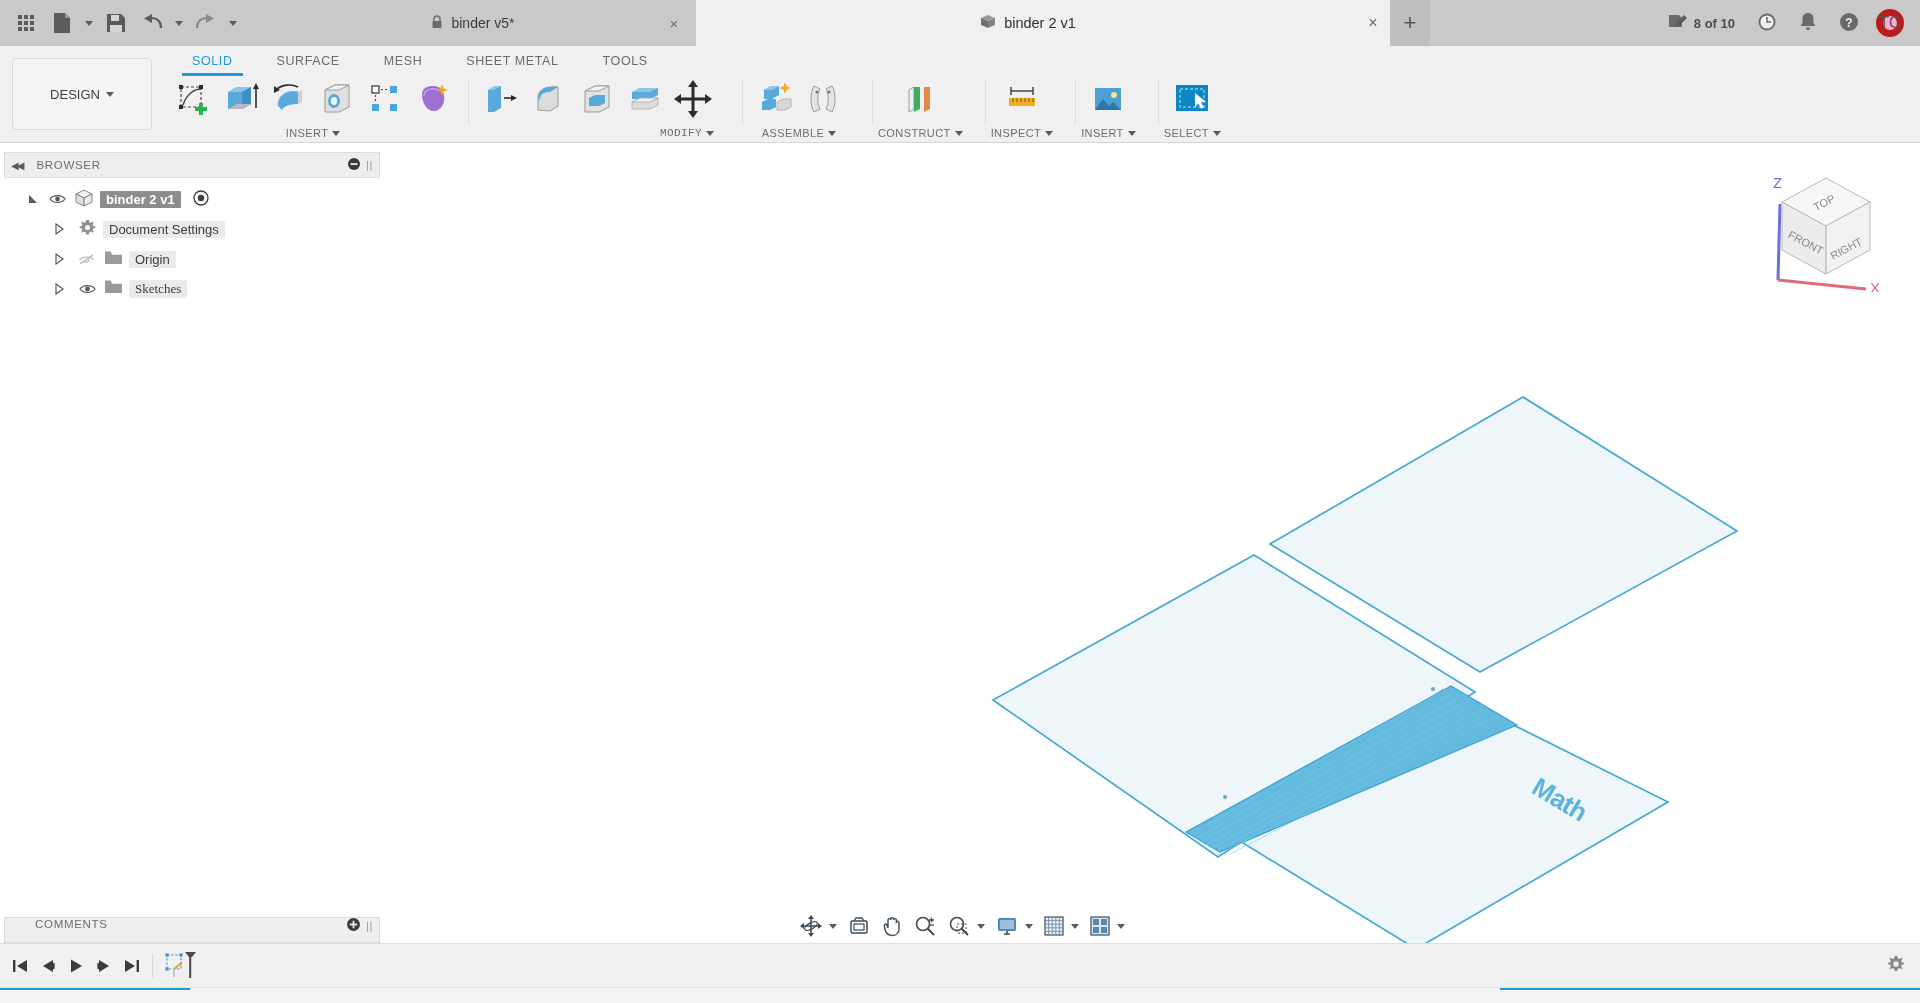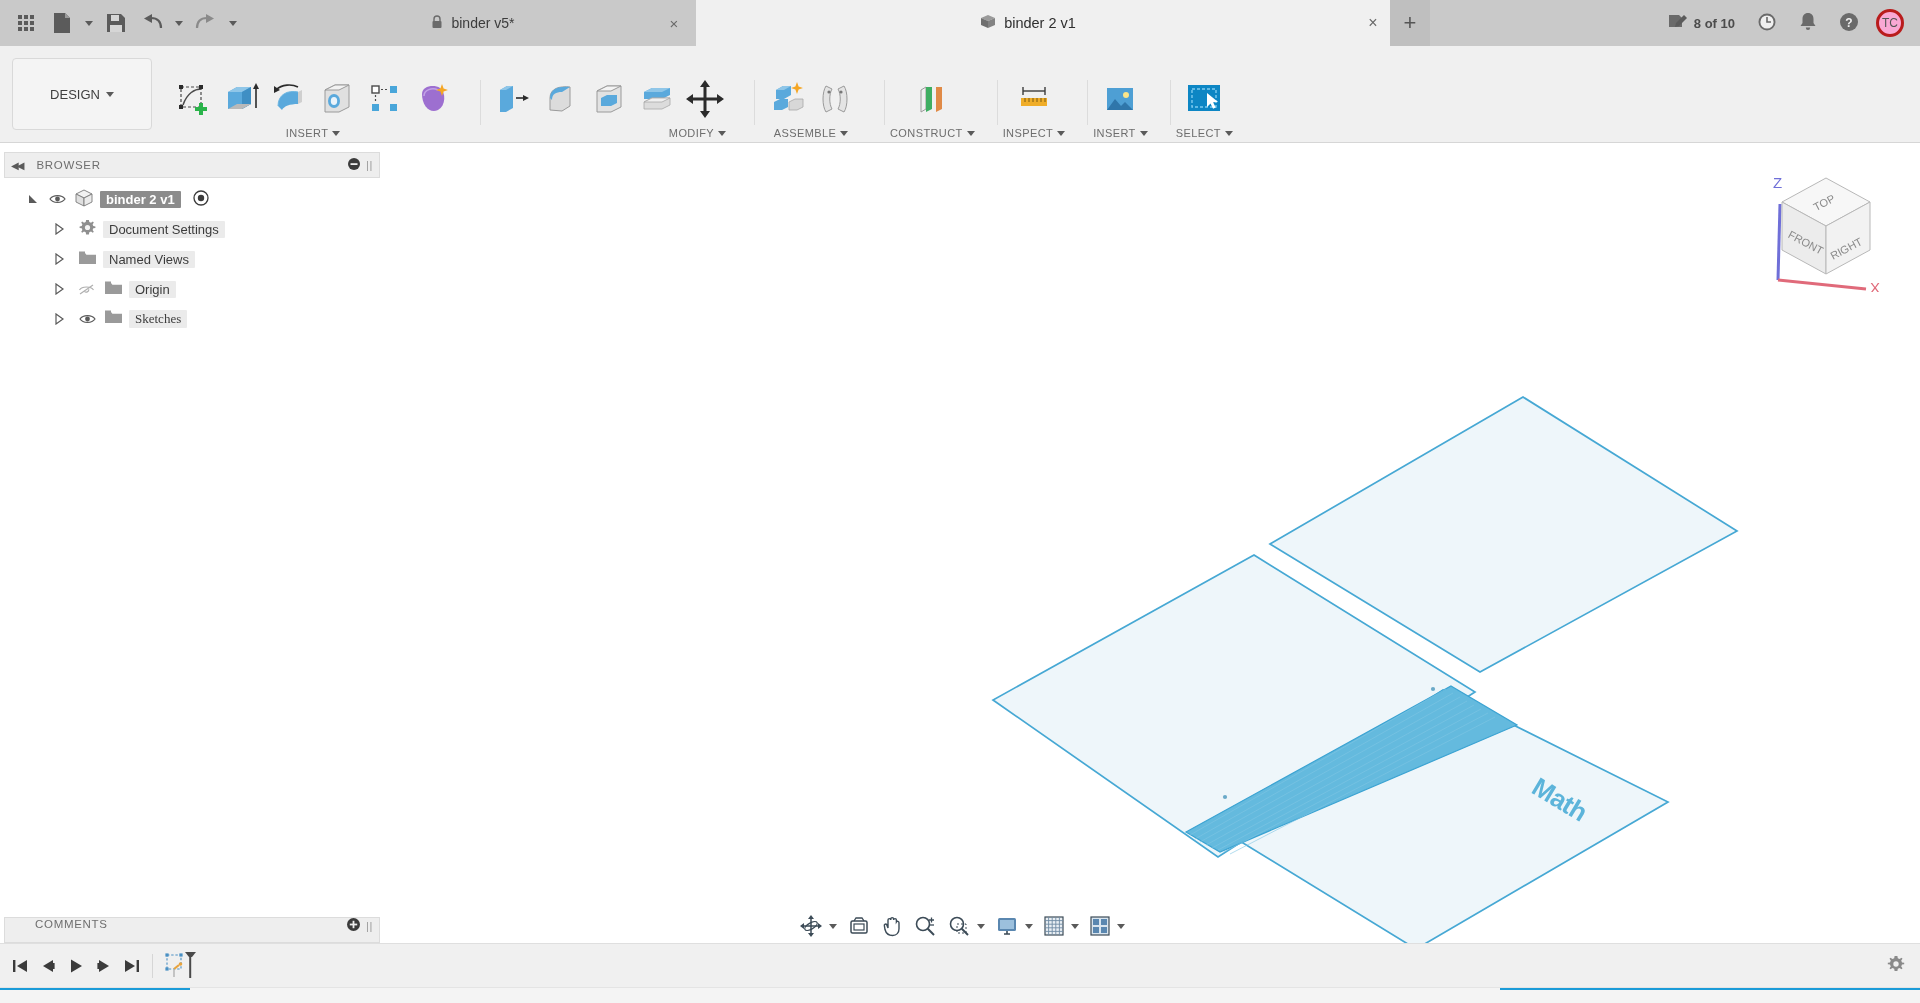--- a/index.html
+++ b/index.html
@@ -45,22 +45,22 @@
 
   .plus-tab {
     width:40px; height:46px; display:flex;align-items:center;justify-content:center;
     background:#bfbfbf; cursor:pointer; font-size:22px; color:#555; font-weight:300;
   }
   .topright {
     margin-left:auto; display:flex; align-items:center; gap:0px; padding-right:10px;
   }
   .tr-item { height:46px; display:flex; align-items:center; gap:6px; padding:0 11px; cursor:pointer; color:#4c4c4c; font-size:13px; }
   .avatar {
-    width:28px;height:28px;border-radius:50%;background:#f9a8d4;border:3px solid #b91c1c;
-    display:flex;align-items:center;justify-content:center;font-size:12px;color:#555;
+    width:28px;height:28px;border-radius:50%;background:#f9a8d4;border:7px solid #b91c1c;
+    display:flex;align-items:center;justify-content:center;font-size:16px;color:#555;
   }
 
   
   #ribbon {
     position:absolute; left:0; top:46px; width:1920px; height:97px;
     background:#f0f0f0; border-bottom:1px solid #d6d6d6;
   }
   #designbtn {
     position:absolute; left:12px; top:12px; width:140px; height:72px;
     border:1px solid #d9d9d9; background:#f4f4f4; border-radius:4px;
@@ -275,20 +275,27 @@
   </div>
 </div>
 
 <div id="ribbon">
 
   <div id="designbtn">
     <span>DESIGN</span>
     <span class="caret"></span>
   </div>
 
+  <div class="rtabs">
+    <div class="rtab active"><span>SOLID</span></div>
+    <div class="rtab"><span>SURFACE</span></div>
+    <div class="rtab"><span>MESH</span></div>
+    <div class="rtab"><span>SHEET METAL</span></div>
+    <div class="rtab"><span>TOOLS</span></div>
+  </div>
 
   <div class="panels">
 
     <div class="panel">
       <div class="prow">
         <div class="tool" title="Create Sketch">
           <svg width="40" height="40" viewBox="0 0 40 40">
             <path d="M8 8 h20 v20 h-20 z" stroke="#4a4a4a" stroke-width="1.2" fill="none" stroke-dasharray="3 2"></path>
             <path d="M10 26 C14 14 22 10 28 10" stroke="#4a4a4a" stroke-width="1.5" fill="none"></path>
             <g fill="#2b2b2b">
@@ -346,21 +353,21 @@
             <path d="M30 6 l1.6 4.4 l4.4 1.6 l-4.4 1.6 l-1.6 4.4 l-1.6 -4.4 l-4.4 -1.6 l4.4 -1.6 z" fill="#f5a623"></path>
           </svg>
         </div>
       </div>
       <div class="plabel">
         <span>INSERT</span>
           <span class="caret"></span>
       </div>
     </div>
 
-    <div class="panel" style="margin-left:14px;">
+    <div class="panel" style="margin-left:2px;font-family:Liberation Mono, monospace;">
       <div class="prow">
         <div class="tool" title="Press Pull">
           <svg width="42" height="42" viewBox="0 0 42 42">
             <path d="M8 12 l7 -4 l6 0 l0 22 l-7 4 l-6 0 z" fill="#5aa9dc"></path>
             <path d="M8 12 l7 -4 l6 0 l-7 4 z" fill="#8fc6e8"></path>
             <path d="M24 20 h10" stroke="#2b2b2b" stroke-width="1.6"></path>
               <path d="M37 20 l-6 -3 v6 z" fill="#2b2b2b"></path>
           </svg>
         </div>
         <div class="tool" title="Fillet">
@@ -546,34 +553,20 @@
       </span>
       <span style="margin-left:6px;">
         <svg width="19" height="19" viewBox="0 0 19 19">
           <path d="M9.5 2 l1.4 0 l0.4 2.1 l1.7 0.7 l1.8 -1.2 l1 1 l-1.2 1.8 l0.7 1.7 l2.1 0.4 l0 1.4 l-2.1 0.4 l-0.7 1.7 l1.2 1.8 l-1 1 l-1.8 -1.2 l-1.7 0.7 l-0.4 2.1 l-1.4 0 l-1.4 0 l-0.4 -2.1 l-1.7 -0.7 l-1.8 1.2 l-1 -1 l1.2 -1.8 l-0.7 -1.7 l-2.1 -0.4 l0 -1.4 l2.1 -0.4 l0.7 -1.7 l-1.2 -1.8 l1 -1 l1.8 1.2 l1.7 -0.7 l0.4 -2.1 z" fill="#8f8f8f"></path>
           <circle cx="9.5" cy="9.5" r="2.6" fill="#f4f4f4"></circle>
         </svg>
       </span>
       <span class="trow-label">Document Settings</span>
     </div>
 
-    <div class="trow" style="padding-left:48px;">
-      <span class="tri">
-        <svg width="12" height="12" viewBox="0 0 12 12">
-            <path d="M3 1 L10 6 L3 11 z" fill="none" stroke="#5a5a5a" stroke-width="1.2"></path>
-          </svg>
-      </span>
-      <span style="margin-left:6px;">
-        <svg width="19" height="16" viewBox="0 0 19 16">
-            <path d="M1 3 h6 l1.4 1.8 h9.6 V14 H1 z" fill="#9a9a9a"></path>
-            <rect x="1" y="1.5" width="6" height="1.6" fill="#9a9a9a"></rect>
-          </svg>
-      </span>
-      <span class="trow-label">Named Views</span>
-    </div>
 
     <div class="trow" style="padding-left:48px;">
       <span class="tri">
         <svg width="12" height="12" viewBox="0 0 12 12">
             <path d="M3 1 L10 6 L3 11 z" fill="none" stroke="#5a5a5a" stroke-width="1.2"></path>
           </svg>
       </span>
       <span class="eyebox" style="margin-left:4px;">
         <svg width="18" height="13" viewBox="0 0 18 13">
           <path d="M1.5 7 C4 3 13 3 15.5 7" fill="none" stroke="#b0b0b0" stroke-width="1.2"></path>

